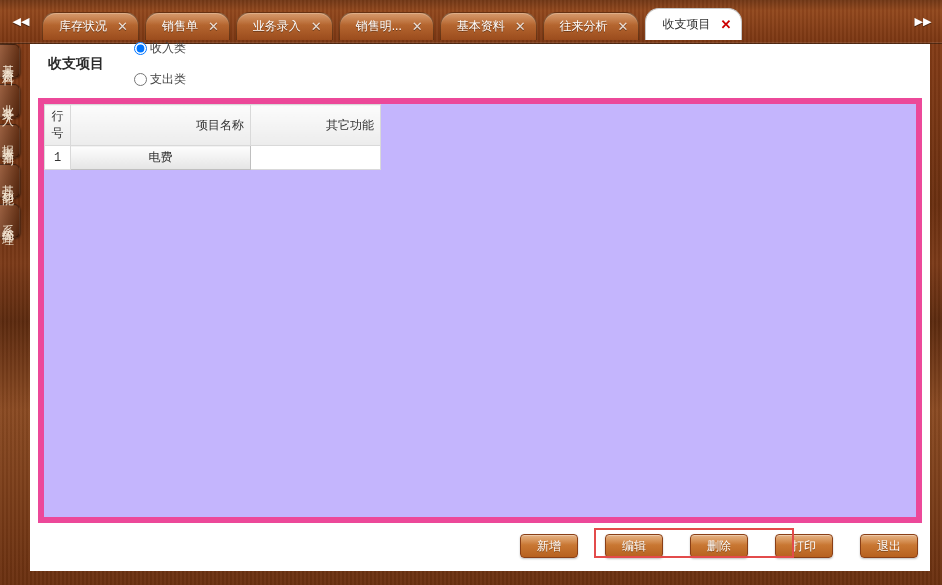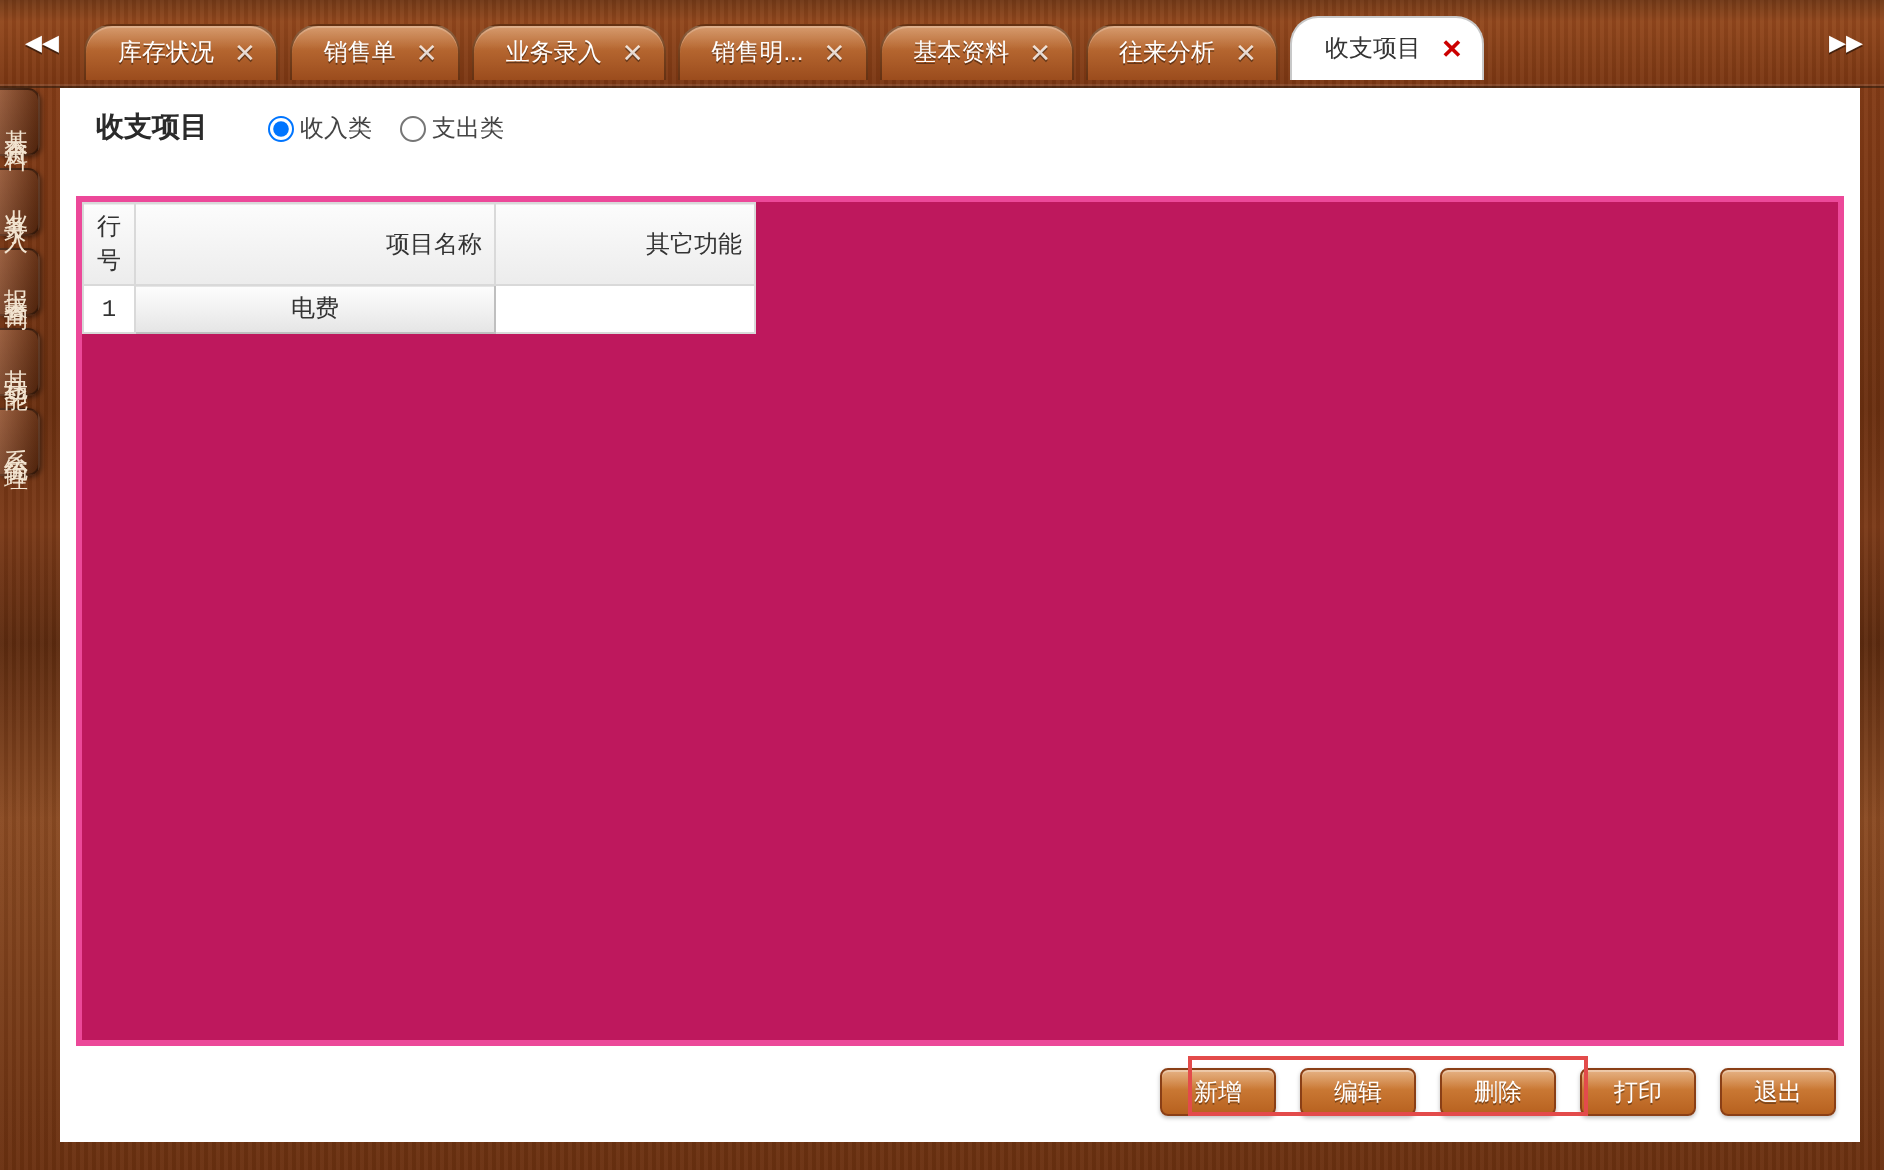--- a/index.html
+++ b/index.html
@@ -75,28 +75,28 @@
   .panel {
     position:absolute; left:30px; top:44px; right:12px; bottom:14px;
     background:#fff;
   }
 
   
   .panel-header {
     height:40px; display:flex; align-items:center; padding:0 18px; gap:30px;
   }
   .panel-title { font-size:14px; font-weight:bold; color:#2a2a2a; }
-  .radios { display:flex; gap:14px; font-size:12px; color:#444; }
+  .radios { display:flex; gap:14px; font-size:12px; color:#444;flex-direction:column; }
   .radios label { display:flex; align-items:center; gap:3px; cursor:pointer; }
   .radios input { margin:0; }
 
   
   .grid-wrap {
     position:absolute; left:8px; right:8px; top:54px; bottom:48px;
-    border:3px solid #ec4899; background:#be185d; overflow:hidden;font-family:Liberation Mono, monospace;
+    border:6px solid #ec4899; background:#c4b5fd; overflow:hidden;font-family:Liberation Mono, monospace;
   }
   table.grid { border-collapse:collapse; font-size:12px; }
   table.grid th, table.grid td {
     border:1px solid #d9d9d9; padding:3px 6px; text-align:center; height:18px;
     background:#fff;
   }
   table.grid th {
     background:linear-gradient(180deg,#fcfcfc 0%, #ececec 100%);
     font-weight:normal; color:#333; text-align:right;
   }
@@ -104,21 +104,21 @@
   .col-name  { width:180px; }
   .col-note  { width:130px; }
   table.grid td.editing {
     background:linear-gradient(180deg,#fdfdfd 0%, #e5e5e5 100%);
     border:1px solid #bfbfbf;
   }
 
   
   .footer {
     position:absolute; left:8px; right:8px; bottom:8px; height:34px;
-    display:flex; justify-content:flex-end; align-items:center; gap:12px;
+    display:flex; justify-content:flex-end; align-items:center; gap:27px;
     padding-right:4px;
   }
   .btn {
     min-width:58px; height:24px; padding:0 14px;
     border:1px solid #8a3f16; border-radius:4px;
     background:
       linear-gradient(180deg, rgba(255,255,255,0.35) 0%, rgba(255,255,255,0) 45%),
       linear-gradient(180deg,#d88a44 0%, #b7611f 100%);
     color:#fff; font-size:12px; cursor:pointer;
     text-shadow:0 1px 0 rgba(0,0,0,0.35);

